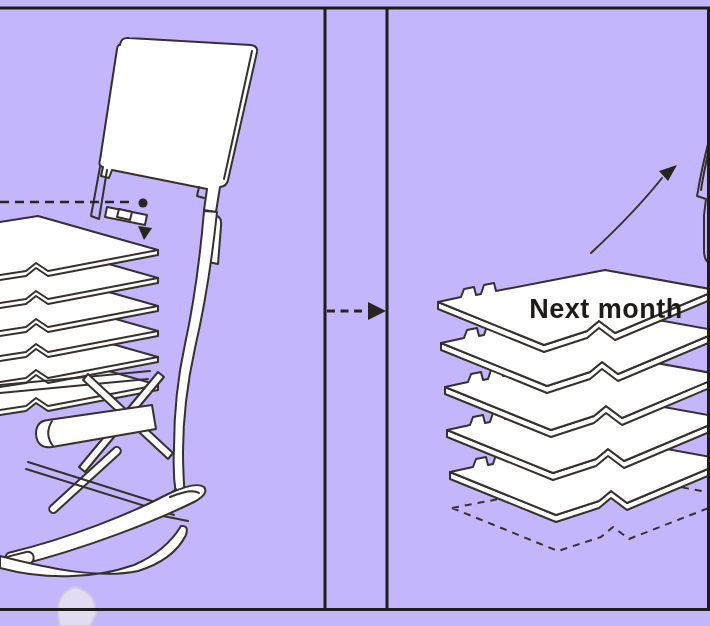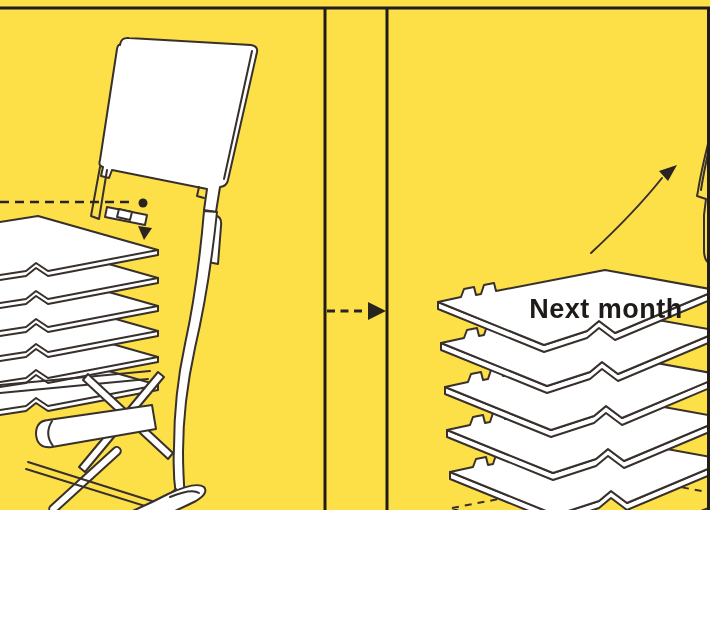--- a/index.html
+++ b/index.html
@@ -1,16 +1,16 @@
 <!DOCTYPE html>
 <html><head>
 <meta charset="utf-8">
 <style>
   html,body{margin:0;padding:0;background:#ffffff;}
-  .stage{position:relative;width:710px;height:510px;background:#fde047;overflow:hidden;
+  .stage{position:relative;width:710px;height:626px;background:#c4b5fd;overflow:hidden;
          font-family:"Liberation Sans",sans-serif;}
   svg{position:absolute;left:0;top:0;display:block;}
   .line{fill:none;stroke:#37302c;stroke-width:2;stroke-linejoin:round;stroke-linecap:round;}
   .solid{fill:#ffffff;stroke:#37302c;stroke-width:2;stroke-linejoin:round;stroke-linecap:round;}
   .fillmark{fill:#2a2421;stroke:none;}
   .border{fill:none;stroke:#211c18;stroke-width:3;}
   .ghost{fill:none;stroke:#37302c;stroke-width:2;stroke-dasharray:7 6;stroke-linejoin:round;}
   .label{font-weight:700;font-size:27px;letter-spacing:.5px;fill:#1e1a17;}
   .wm{fill:#f4f1ed;stroke:#ddd6cf;stroke-width:2;opacity:.65;}
 </style>

